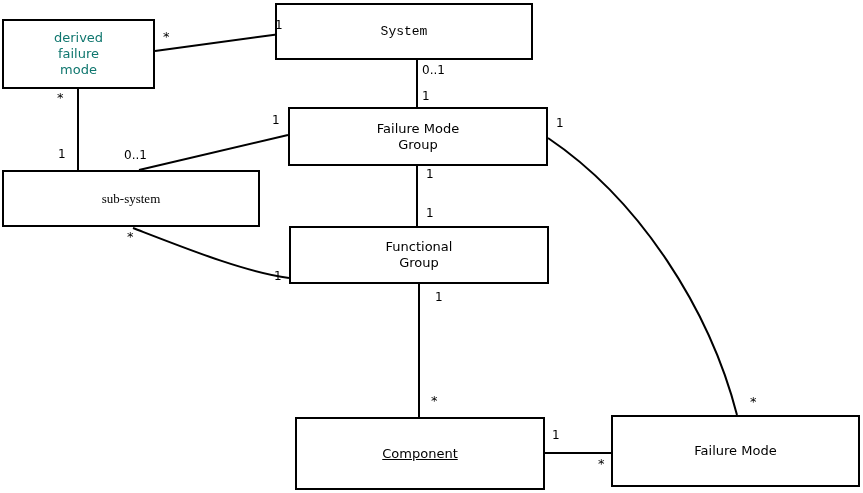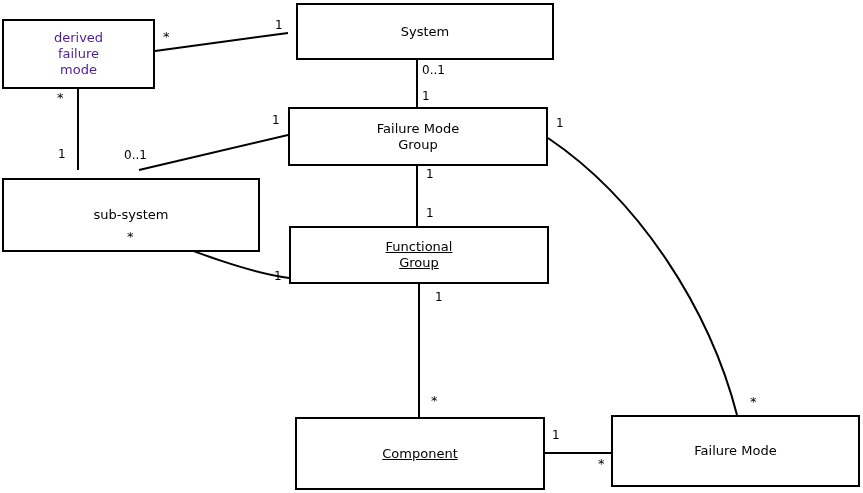--- a/index.html
+++ b/index.html
@@ -66,35 +66,35 @@
         <path d="M 417 166 L 417 226"></path>
         <path d="M 133 228 C 190 250 245 272 289 278"></path>
         <path d="M 419 284 L 419 417"></path>
         <path d="M 545 453 L 611 453"></path>
         <path d="M 548 138 C 640 200 710 310 737 415"></path>
       </g>
   </svg>
 
   <div id="nodes-group">
       <div class="node" style="left: 2px; top: 19px; width: 153px; height: 70px; border-color: rgb(0, 0, 0);">
-        <span class="node-label" style="color: #4c1d95;">derived
+        <span class="node-label" style="color: #0f766e;">derived
 failure
 mode</span>
       </div>
-      <div class="node" style="left: 296px; top: 3px; width: 258px; height: 57px; border-color: rgb(0, 0, 0);">
+      <div class="node" style="left: 275px; top: 3px; width: 258px; height: 57px; border-color: rgb(0, 0, 0); font-family: Liberation Mono, monospace;">
         <span class="node-label" style="color: rgb(0, 0, 0);">System</span>
       </div>
       <div class="node" style="left: 288px; top: 107px; width: 260px; height: 59px; border-color: rgb(0, 0, 0);">
         <span class="node-label" style="color: rgb(0, 0, 0);">Failure Mode
 Group</span>
       </div>
-      <div class="node" style="left: 2px; top: 178px; width: 258px; height: 74px; border-color: rgb(0, 0, 0);">
+      <div class="node" style="left: 2px; top: 170px; width: 258px; height: 57px; border-color: rgb(0, 0, 0); font-family: Liberation Serif, serif;">
         <span class="node-label" style="color: rgb(0, 0, 0);">sub-system</span>
       </div>
-      <div class="node" style="left: 289px; top: 226px; width: 260px; height: 58px; border-color: rgb(0, 0, 0); text-decoration: underline;">
+      <div class="node" style="left: 289px; top: 226px; width: 260px; height: 58px; border-color: rgb(0, 0, 0);">
         <span class="node-label" style="color: rgb(0, 0, 0);">Functional
 Group</span>
       </div>
       <div class="node" style="left: 295px; top: 417px; width: 250px; height: 73px; border-color: rgb(0, 0, 0); text-decoration: underline;">
         <span class="node-label" style="color: rgb(0, 0, 0);">Component</span>
       </div>
       <div class="node" style="left: 611px; top: 415px; width: 249px; height: 72px; border-color: rgb(0, 0, 0);">
         <span class="node-label" style="color: rgb(0, 0, 0);">Failure Mode</span>
       </div>
     </div>

